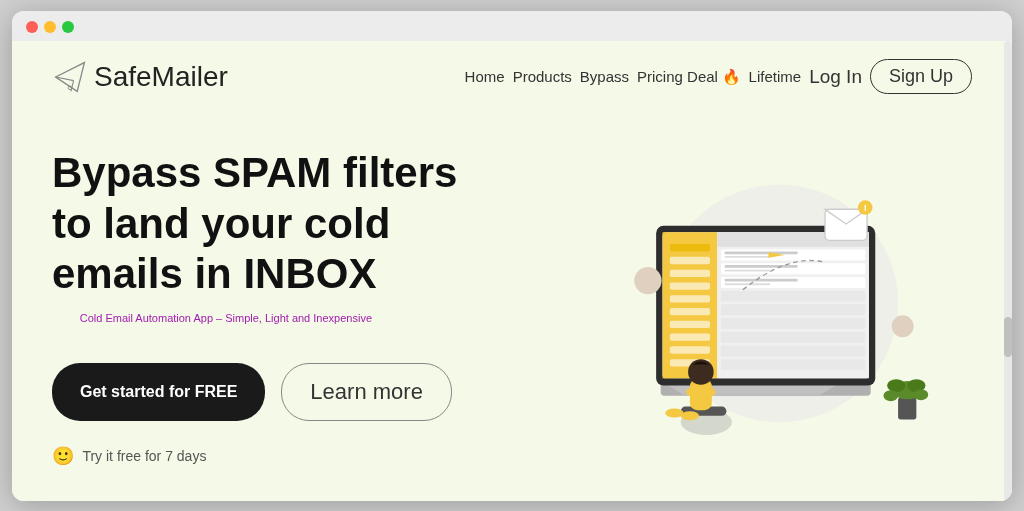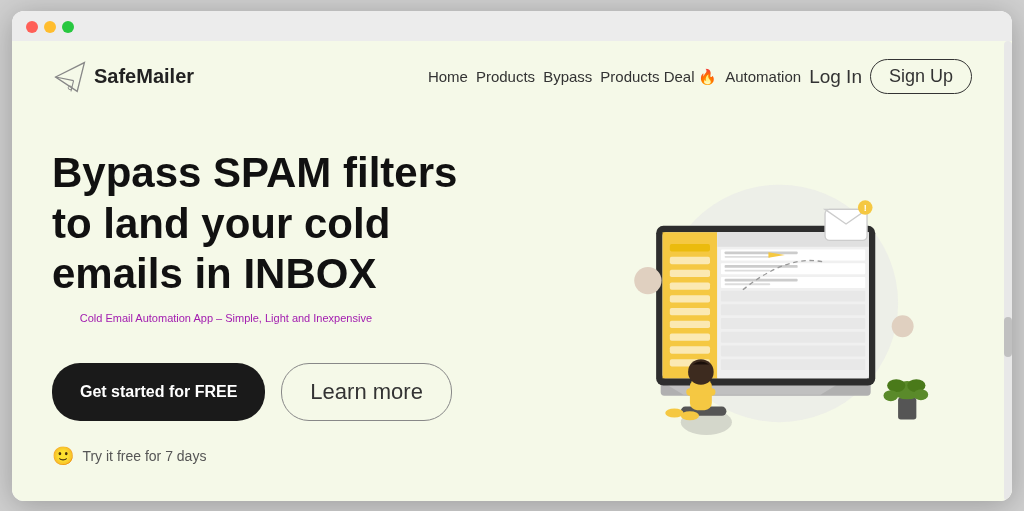--- a/index.html
+++ b/index.html
@@ -58,22 +58,22 @@
       align-items: center;
       justify-content: space-between;
       padding: 18px 40px 18px 40px;
       background: #f5f9e8;
     }
 
     .logo {
       display: flex;
       align-items: center;
       gap: 6px;
-      font-size: 20px;
-      font-weight: 700;
+      font-size: 28px;
+      font-weight: 400;
       color: #222;
     }
 
     .logo-icon {
       position: relative;
       width: 36px;
       height: 36px;
     }
 
     .nav-links {
@@ -252,24 +252,24 @@
           </g>
         </svg>
         <span>SafeMailer</span>
       </div>
 
       <div class="nav-links">
         <a class="nav-link">Home</a>
         <a class="nav-link">Products</a>
         <a class="nav-link">Bypass</a>
         <a class="nav-link lifetime-deal">
-          <span>Products Deal</span>
+          <span>Pricing Deal</span>
           <span>🔥</span>
         </a>
-        <a class="nav-link">Automation</a>
+        <a class="nav-link">Lifetime</a>
         <span class="nav-login">Log In</span>
         <button class="nav-signup">Sign Up</button>
       </div>
     </nav>
 
     <div class="hero">
       <div class="hero-left">
         <h1 class="hero-title">Bypass SPAM filters to land your cold emails in INBOX</h1>
         <p class="hero-subtitle">Cold Email Automation App – Simple, Light and Inexpensive</p>
         <div class="hero-buttons">

